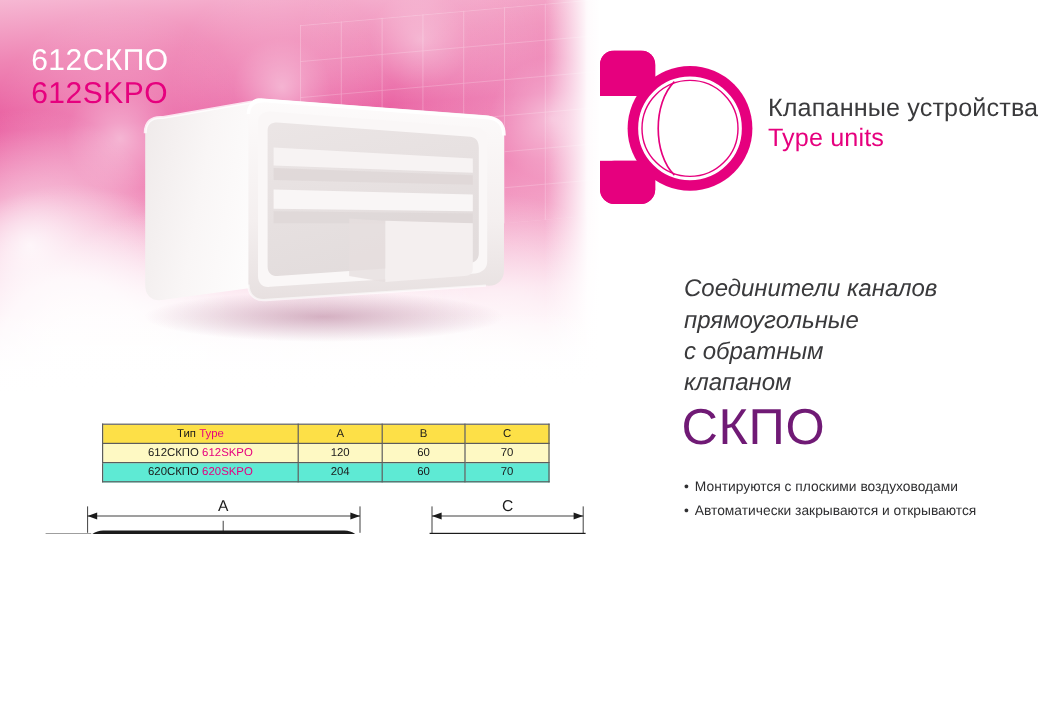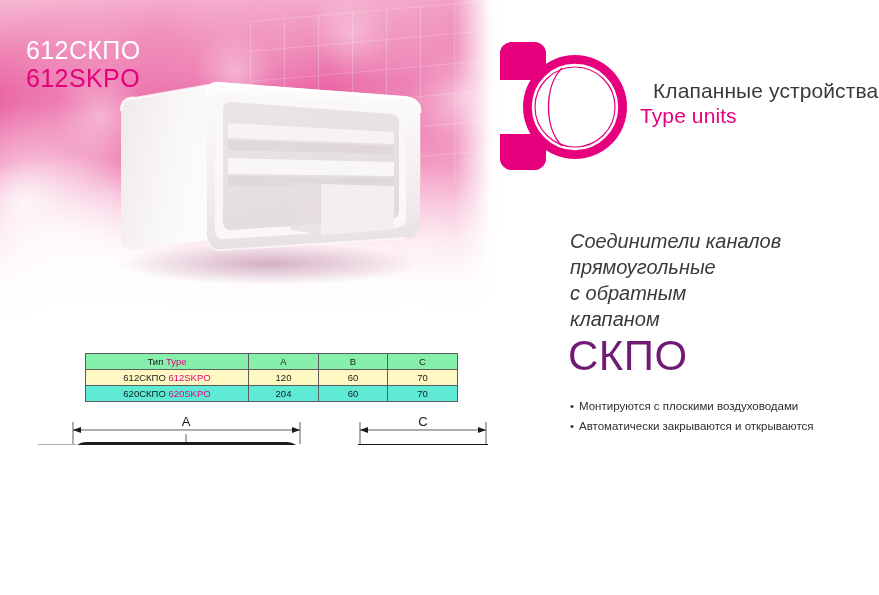--- a/index.html
+++ b/index.html
@@ -123,21 +123,20 @@
     left: 640px;
     top: 78px;
     z-index: 8;
     line-height: 1.2;
   }
   .badge-text .b-ru {
     display: block;
     font-size: 21px;
     color: #3a3a3c;
     letter-spacing: 0.1px;
-    margin-left: 13px;
   }
   .badge-text .b-en {
     display: block;
     font-size: 21px;
     color: #e6007e;
     letter-spacing: 0.1px;
   }
 
   
   .desc {
@@ -195,21 +194,21 @@
     text-align: center;
     font-weight: normal;
     padding: 0;
     height: 15px;
     line-height: 15px;
   }
   .spec-table .col-type  { width: 162px; }
   .spec-table .col-a     { width: 69px; }
   .spec-table .col-b     { width: 68px; }
   .spec-table .col-c     { width: 69px; }
-  .spec-table thead th { background: #86efac; }
+  .spec-table thead th { background: #fde047; }
   .spec-table tbody tr.alt td { background: #5eead4; }
   .spec-table tbody tr td { background: #fef9c3; }
   .t-pink { color: #e6007e; }
 
   
   .drawings {
     position: absolute;
     left: 28px;
     top: 404px;
     width: 480px;

